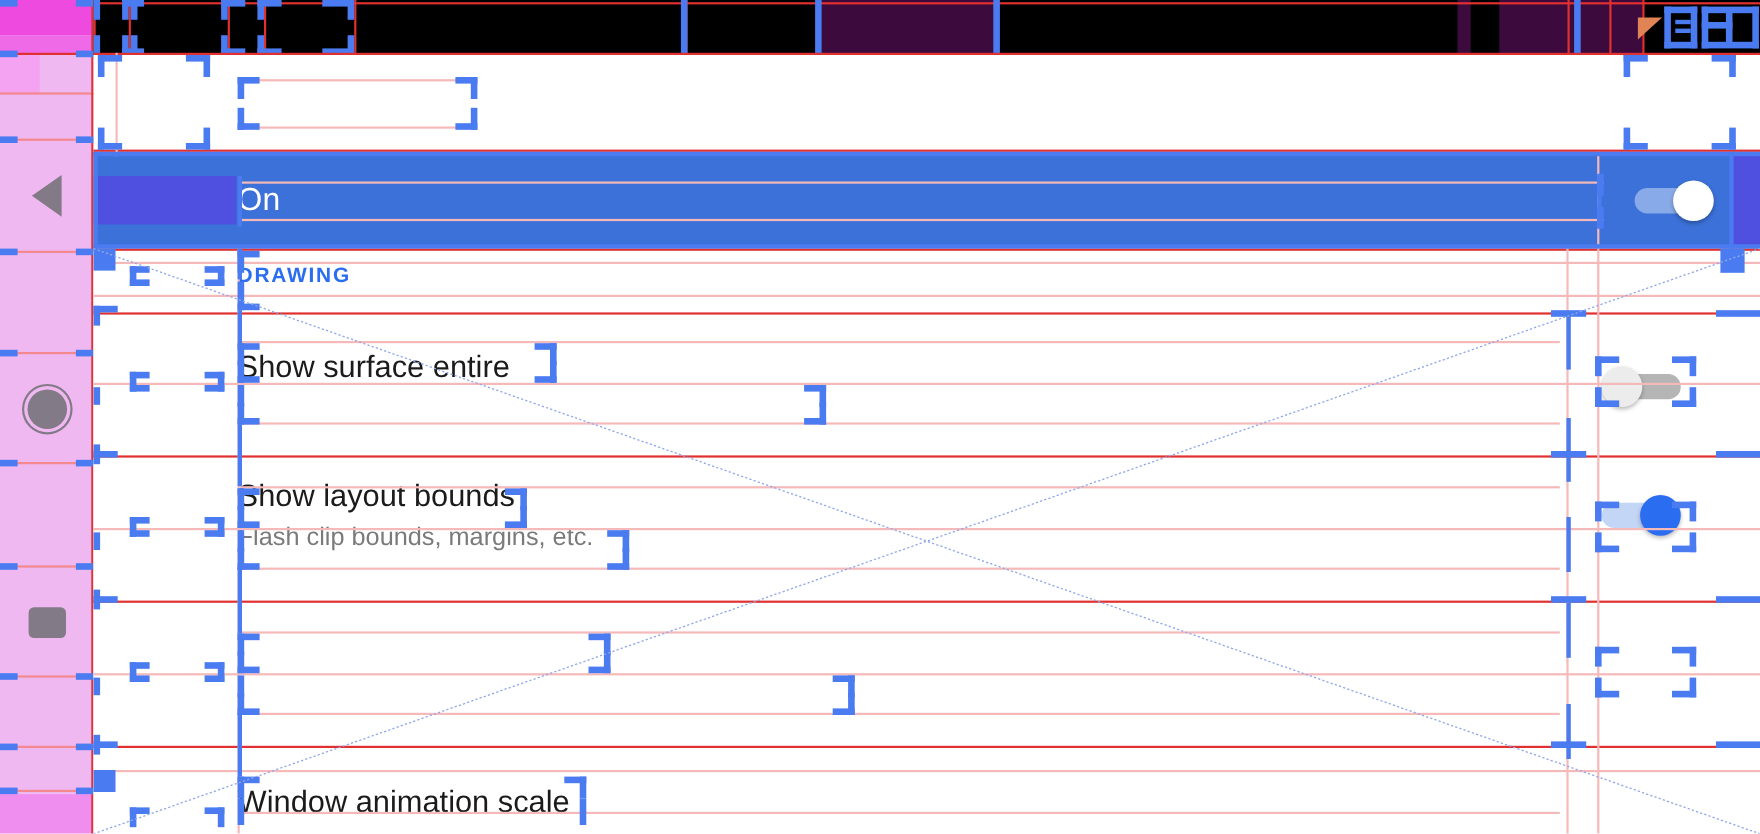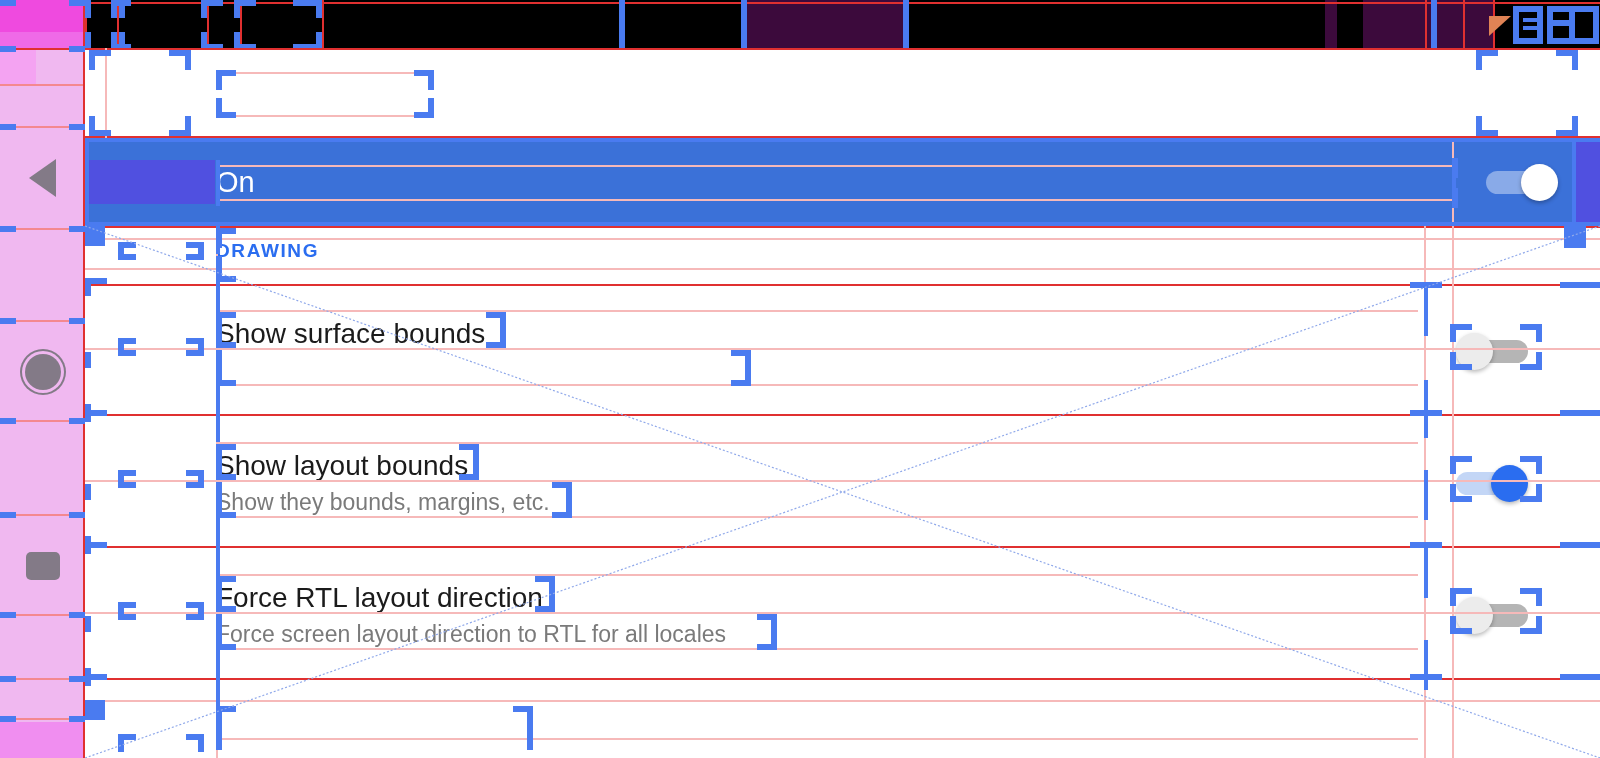--- a/index.html
+++ b/index.html
@@ -375,46 +375,41 @@
       <div class="ms-track"></div>
       <div class="ms-thumb-on"></div>
     </div>
   </div>
 
   <div class="content">
 
     <div class="section-header">DRAWING</div>
 
     <div class="pref-row" style="top:57px; height:136px;">
-      <div class="pref-title" style="top:33px;">Show surface bounds</div>
+      <div class="pref-title" style="top:33px;">Show surface entire</div>
 
       <div class="pref-switch" style="right:72px; top:50px;">
         <div class="sw-track-off"></div>
         <div class="sw-thumb-off"></div>
       </div>
     </div>
 
-    <div class="pref-row" style="top:189px; height:136px;">
+    <div class="pref-row" style="top:174px; height:136px;">
       <div class="pref-title" style="top:33px;">Show layout bounds</div>
-      <div class="pref-summary" style="top:72px;">Show they bounds, margins, etc.</div>
+      <div class="pref-summary" style="top:72px;">Flash clip bounds, margins, etc.</div>
       <div class="pref-switch" style="right:72px; top:50px;">
         <div class="sw-track-on"></div>
         <div class="sw-thumb-on"></div>
       </div>
     </div>
 
-    <div class="pref-row" style="top:321px; height:136px;">
-      <div class="pref-title" style="top:33px;">Force RTL layout direction</div>
-      <div class="pref-summary" style="top:72px;">Force screen layout direction to RTL for all locales</div>
-      <div class="pref-switch" style="right:72px; top:50px;">
-        <div class="sw-track-off"></div>
-        <div class="sw-thumb-off"></div>
-      </div>
+
+    <div class="pref-row" style="top:453px; height:79px;">
+      <div class="pref-title" style="top:32px;">Window animation scale</div>
     </div>
-
   </div>
 
   <div class="overlay">
 
     <div class="lb-red" style="left:85px; top:284px; width:1515px; height:2px;"></div>
     <div class="lb-red" style="left:85px; top:414px; width:1515px; height:2px;"></div>
     <div class="lb-red" style="left:85px; top:546px; width:1515px; height:2px;"></div>
     <div class="lb-red" style="left:85px; top:678px; width:1515px; height:2px;"></div>
     <div class="lb-red" style="left:85px; top:226px; width:1515px; height:2px;"></div>
     <div class="lb-red" style="left:85px; top:136px; width:1515px; height:2px;"></div>

